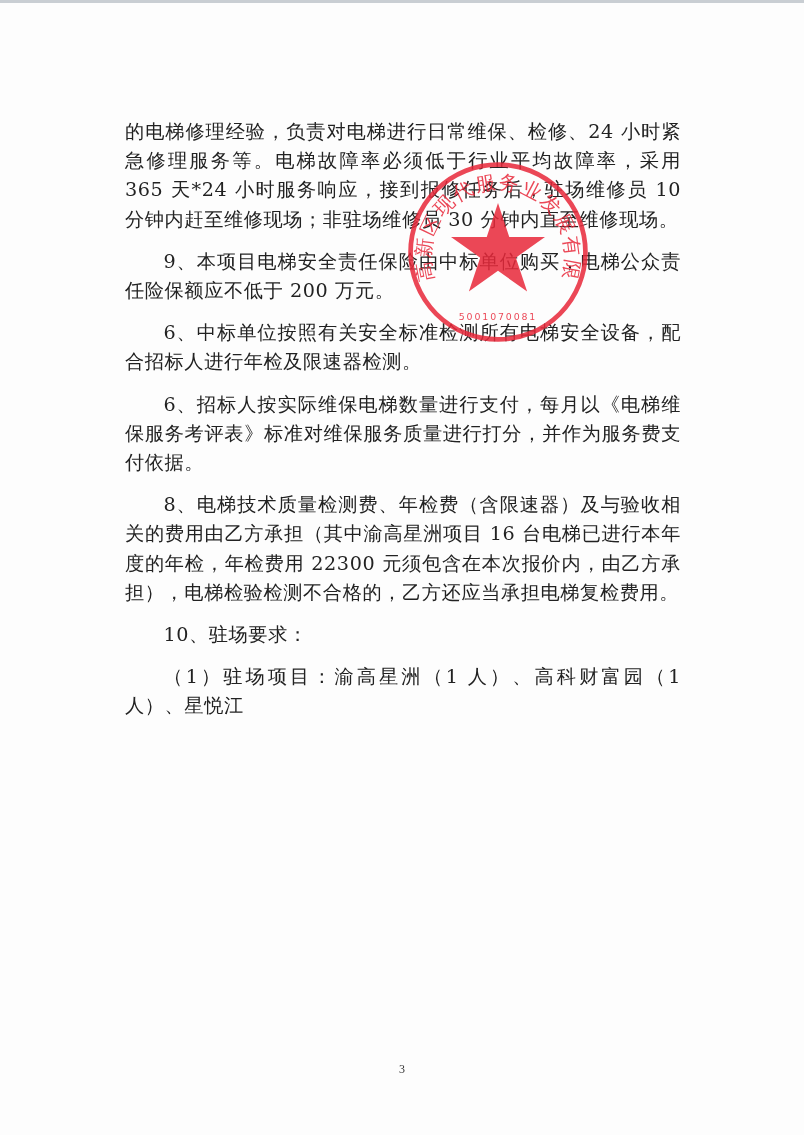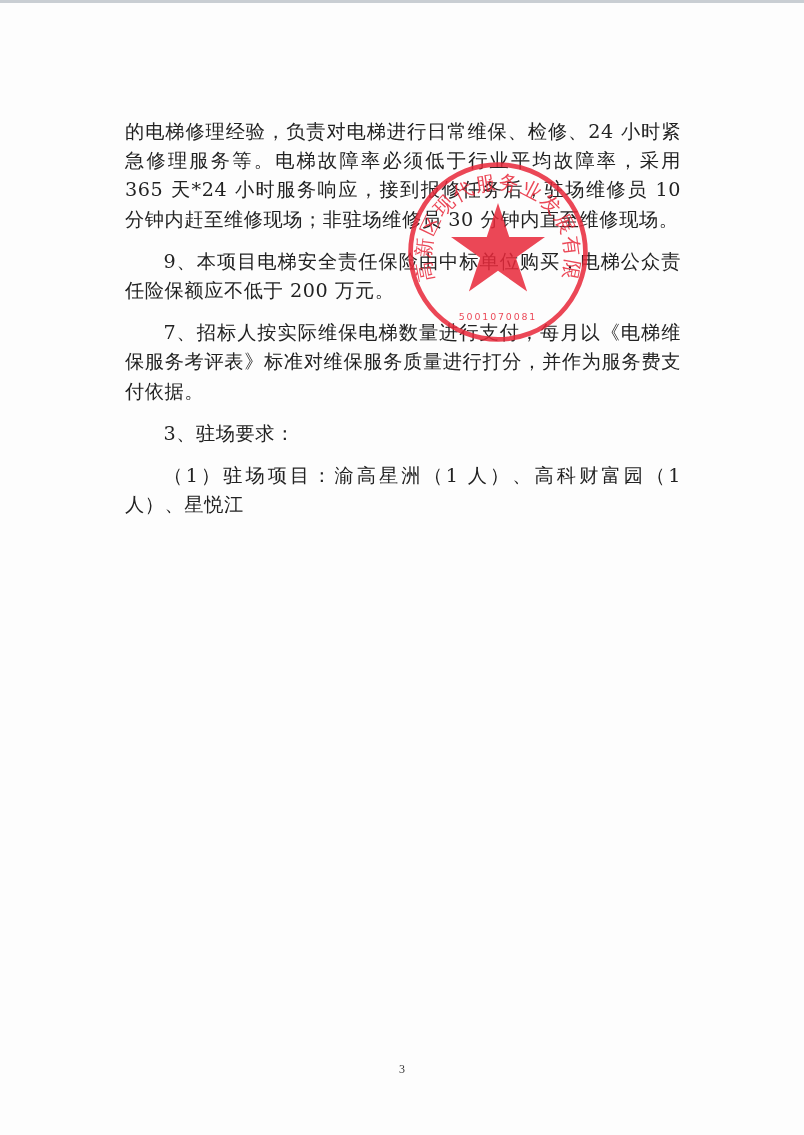--- a/index.html
+++ b/index.html
@@ -62,22 +62,24 @@
     .seal svg { width: 100%; height: 100%; }
   </style>
 </head>
 <body>
 
 <div class="top-edge"></div>
 
 <div class="page-body">
   <p class="para">的电梯修理经验，负责对电梯进行日常维保、检修、24 小时紧急修理服务等。电梯故障率必须低于行业平均故障率，采用 365 天*24 小时服务响应，接到报修任务后，驻场维修员 10 分钟内赶至维修现场；非驻场维修员 30 分钟内直至维修现场。</p>
   <p class="para indent">9、本项目电梯安全责任保险由中标单位购买，电梯公众责任险保额应不低于 200 万元。</p>
-  <p class="para indent">7、招标人按实际维保电梯数量进行支付，每月以《电梯维保服务考评表》标准对维保服务质量进行打分，并作为服务费支付依据。</p>
-  <p class="para indent">3、驻场要求：</p>
+  <p class="para indent">6、中标单位按照有关安全标准检测所有电梯安全设备，配合招标人进行年检及限速器检测。</p>
+  <p class="para indent">6、招标人按实际维保电梯数量进行支付，每月以《电梯维保服务考评表》标准对维保服务质量进行打分，并作为服务费支付依据。</p>
+  <p class="para indent">8、电梯技术质量检测费、年检费（含限速器）及与验收相关的费用由乙方承担（其中渝高星洲项目 16 台电梯已进行本年度的年检，年检费用 22300 元须包含在本次报价内，由乙方承担），电梯检验检测不合格的，乙方还应当承担电梯复检费用。</p>
+  <p class="para indent">10、驻场要求：</p>
   <p class="para indent">（1）驻场项目：渝高星洲（1 人）、高科财富园（1 人）、星悦江</p>
 </div>
 
 <div class="seal">
   <svg viewBox="0 0 200 200" xmlns="http://www.w3.org/2000/svg">
     <defs>
       <path id="sealArc" d="M 36 138 A 72 72 0 1 1 164 138" fill="none"></path>
     </defs>
     <circle cx="100" cy="100" r="93" fill="none" stroke="#e8283a" stroke-width="5"></circle>
     <polygon points="100,48 112,84 150,84 119,106 131,142 100,120 69,142 81,106 50,84 88,84" fill="#e8283a"></polygon>

